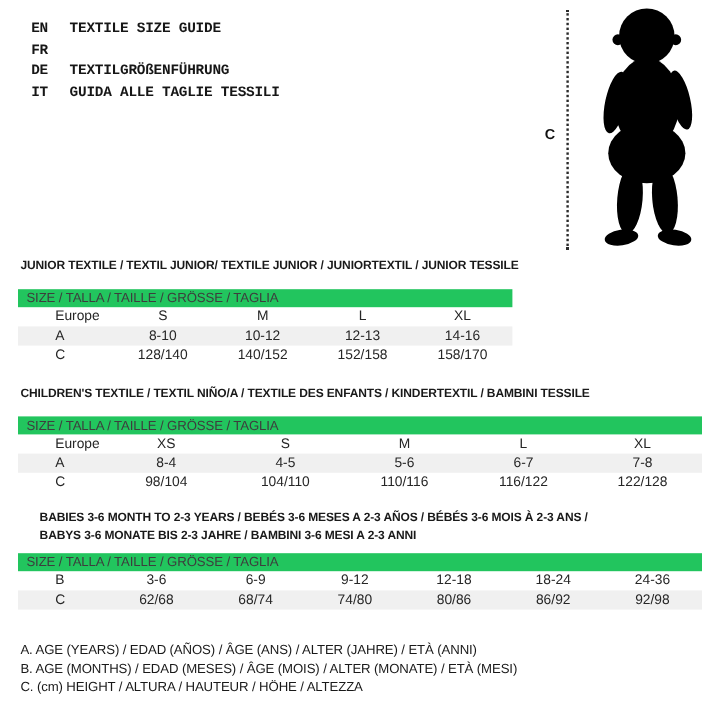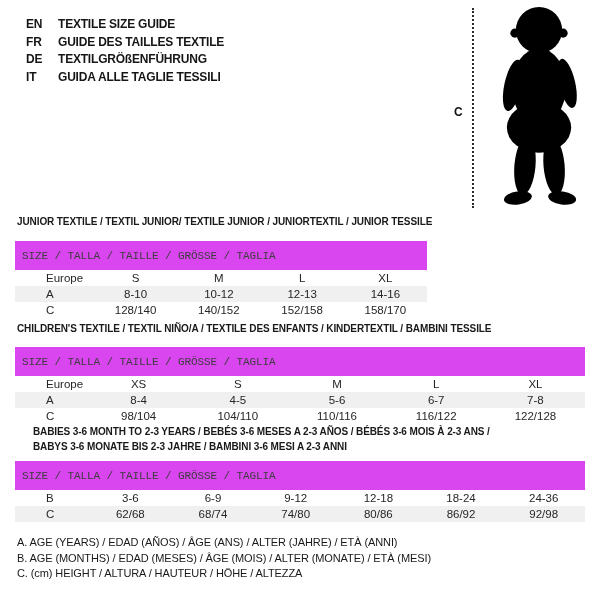--- a/index.html
+++ b/index.html
@@ -10,21 +10,21 @@
     position: relative;
     overflow: hidden;
     color: #1c1c1c;
   }
 
   
   .lang-list { position: absolute; left: 26px; top: 15px; }
   .lang-row { display: flex; height: 17.7px; align-items: center; }
   .lang-code, .lang-label {
     font-size: 12px; font-weight: 700; letter-spacing: -0.2px;
-    color: #161616; white-space: nowrap;
+    color: #161616; white-space: nowrap; font-family: Liberation Mono, monospace;
   }
   .lang-code { width: 32px; }
 
   
   .height-line {
     position: absolute; left: 472px; top: 8px; height: 200px; width: 0;
     border-left: 2px dotted #2b2b2b;
   }
   .height-label {
     position: absolute; left: 454px; top: 105px;
@@ -37,26 +37,25 @@
     position: absolute; left: 17px;
     font-size: 10px; font-weight: 700; letter-spacing: -0.1px;
     color: #191919; white-space: nowrap; line-height: 13px;
   }
   .title-2line { line-height: 15px; margin-left: 16px; }
   .size-table { position: absolute; left: 15px; }
   .tbl-junior   { top: 241px; width: 412px; }
   .tbl-children { top: 347px; width: 570px; }
   .tbl-babies   { top: 461px; width: 570px; }
   .size-bar {
-    height: 29px; background: #d946ef;
+    height: 15px; background: #22c55e;
     display: flex; align-items: center;
     padding-left: 7px;
     font-size: 11px; color: #3d3d3d; letter-spacing: -0.1px;
     white-space: nowrap;
-    font-family: Liberation Mono, monospace;
   }
   .t-row {
     display: flex; height: 16px; align-items: center;
     font-size: 11.5px; color: #262626;
   }
   .t-row.alt { background: #f0f0f0; }
   .t-label { padding-left: 7px; white-space: nowrap; margin-left: 24px; }
   .tbl-junior .t-label { width: 55px; }
   .tbl-children .t-label, .tbl-babies .t-label { width: 50px; }
   .t-cell { flex: 1 1 0; text-align: center; white-space: nowrap; }
@@ -75,21 +74,20 @@
 </head>
 <body>
 
 <div class="lang-list">
   <div class="lang-row">
     <span class="lang-code">EN</span>
     <span class="lang-label">TEXTILE SIZE GUIDE</span>
   </div>
   <div class="lang-row">
     <span class="lang-code">FR</span>
-    <span class="lang-label">GUIDE DES TAILLES TEXTILE</span>
   </div>
   <div class="lang-row">
     <span class="lang-code">DE</span>
     <span class="lang-label">TEXTILGRÖßENFÜHRUNG</span>
   </div>
   <div class="lang-row">
     <span class="lang-code">IT</span>
     <span class="lang-label">GUIDA ALLE TAGLIE TESSILI</span>
   </div>
 </div>

